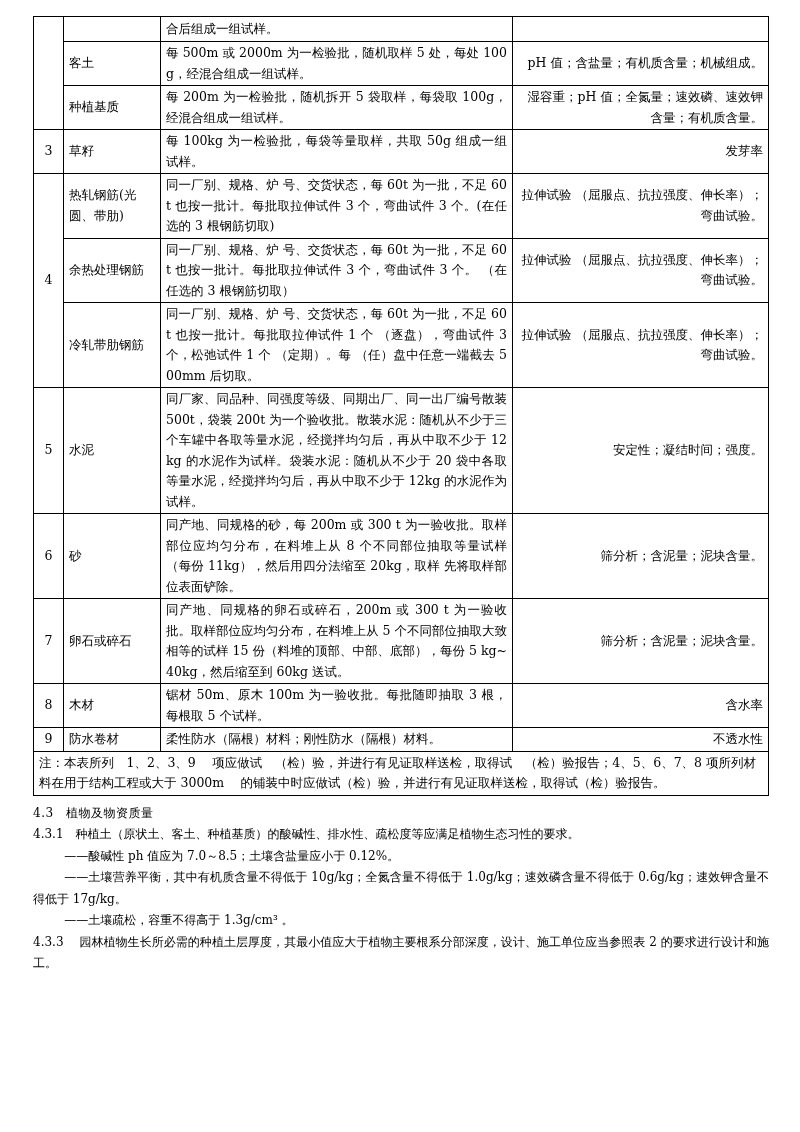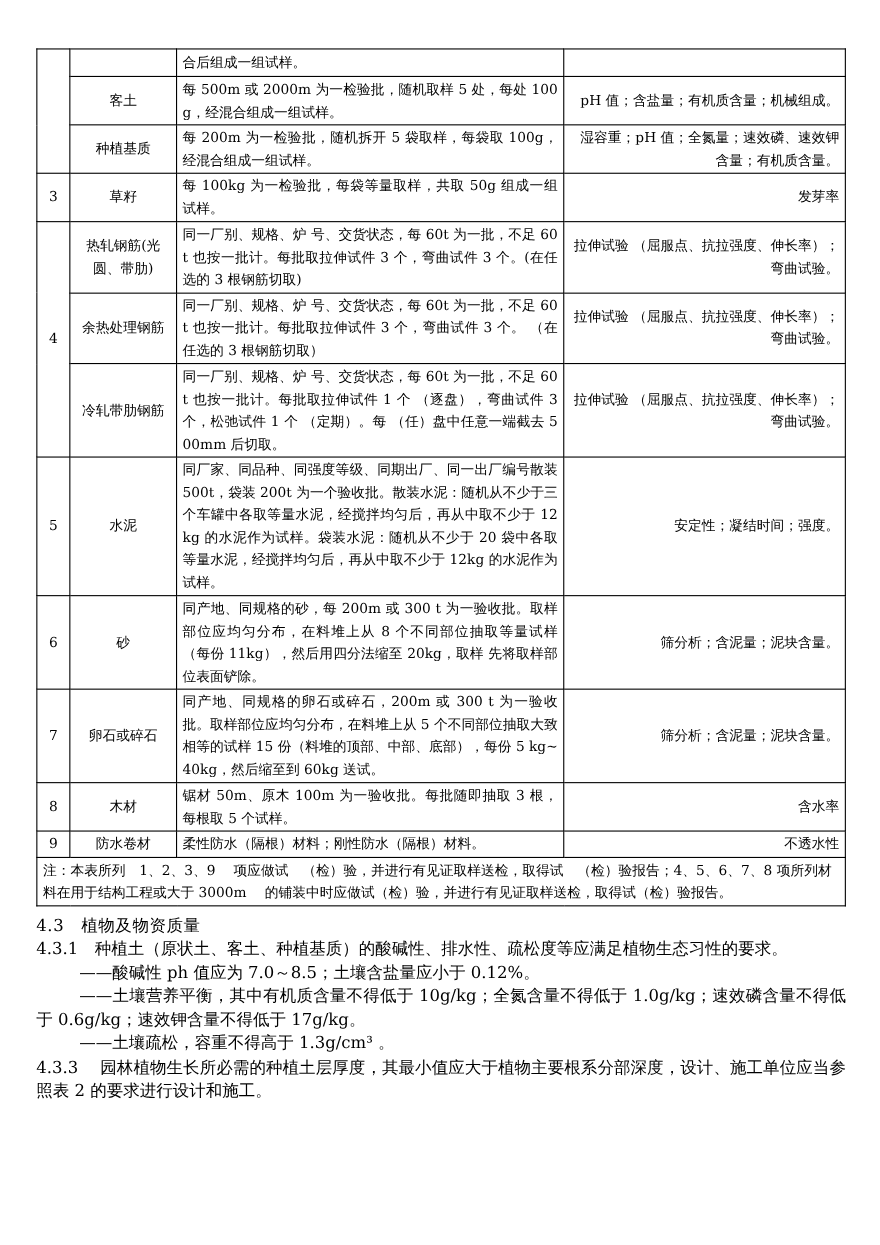--- a/index.html
+++ b/index.html
@@ -11,54 +11,54 @@
     width: 800px;
     height: 1132px;
     overflow: hidden;
     font-family: "DejaVu Serif", "Liberation Serif", serif;
     color: #000000;
   }
   .page {
     box-sizing: border-box;
     width: 800px;
     height: 912px;
-    padding: 44px 31px 0 33px;
+    padding: 16px 31px 0 33px;
   }
   table.spec-table {
     border-collapse: collapse;
     table-layout: fixed;
     width: 735px;
     font-size: 12.5px;
   }
   table.spec-table td {
     border: 1px solid #000000;
     padding: 1px 5px;
     line-height: 20.5px;
     vertical-align: middle;
     overflow: hidden;
     word-break: break-all;
   }
   col.c1 { width: 30px; }
   col.c2 { width: 97px; }
   col.c3 { width: 352px; }
   col.c4 { width: 256px; }
   td.c-num   { text-align: center; }
-  td.c-name  { text-align: center; }
+  td.c-name  { }
   td.c-method{ text-align: justify; }
   td.c-test  { text-align: right; }
   td.partial { height: 22px; }
   td.note-cell {
     text-align: left;
     padding: 2px 7px;
     line-height: 21px;
     margin-top: 44px;
   }
   .body-text {
     margin-top: 7px;
-    font-size: 15px;
+    font-size: 12px;
     line-height: 21.5px;
   }
   .body-text p {
     margin: 0;
     text-align: justify;
   }
   p.bullet { text-indent: 2.6em; }
   p.h43 { letter-spacing: 0.5px; }
 </style>
 </head>

